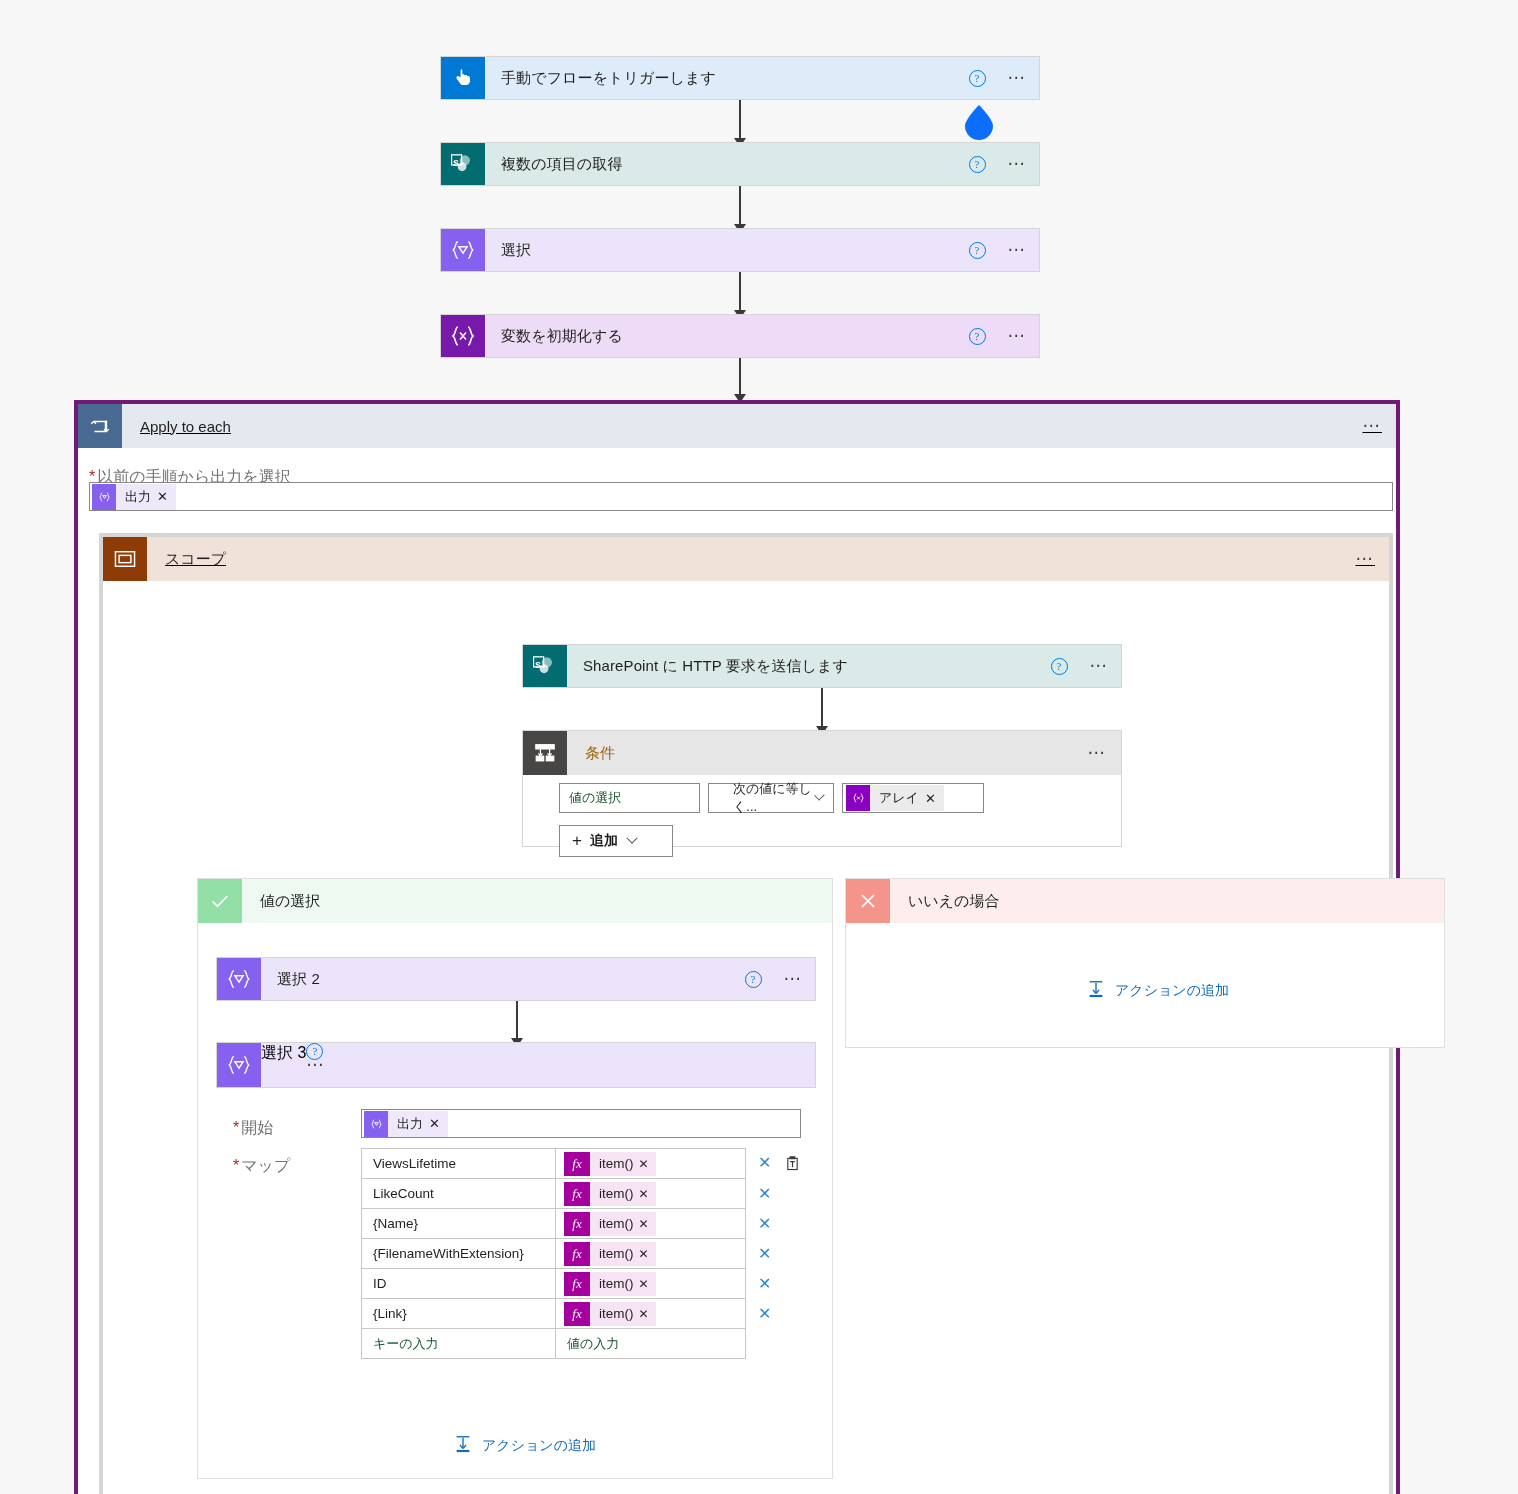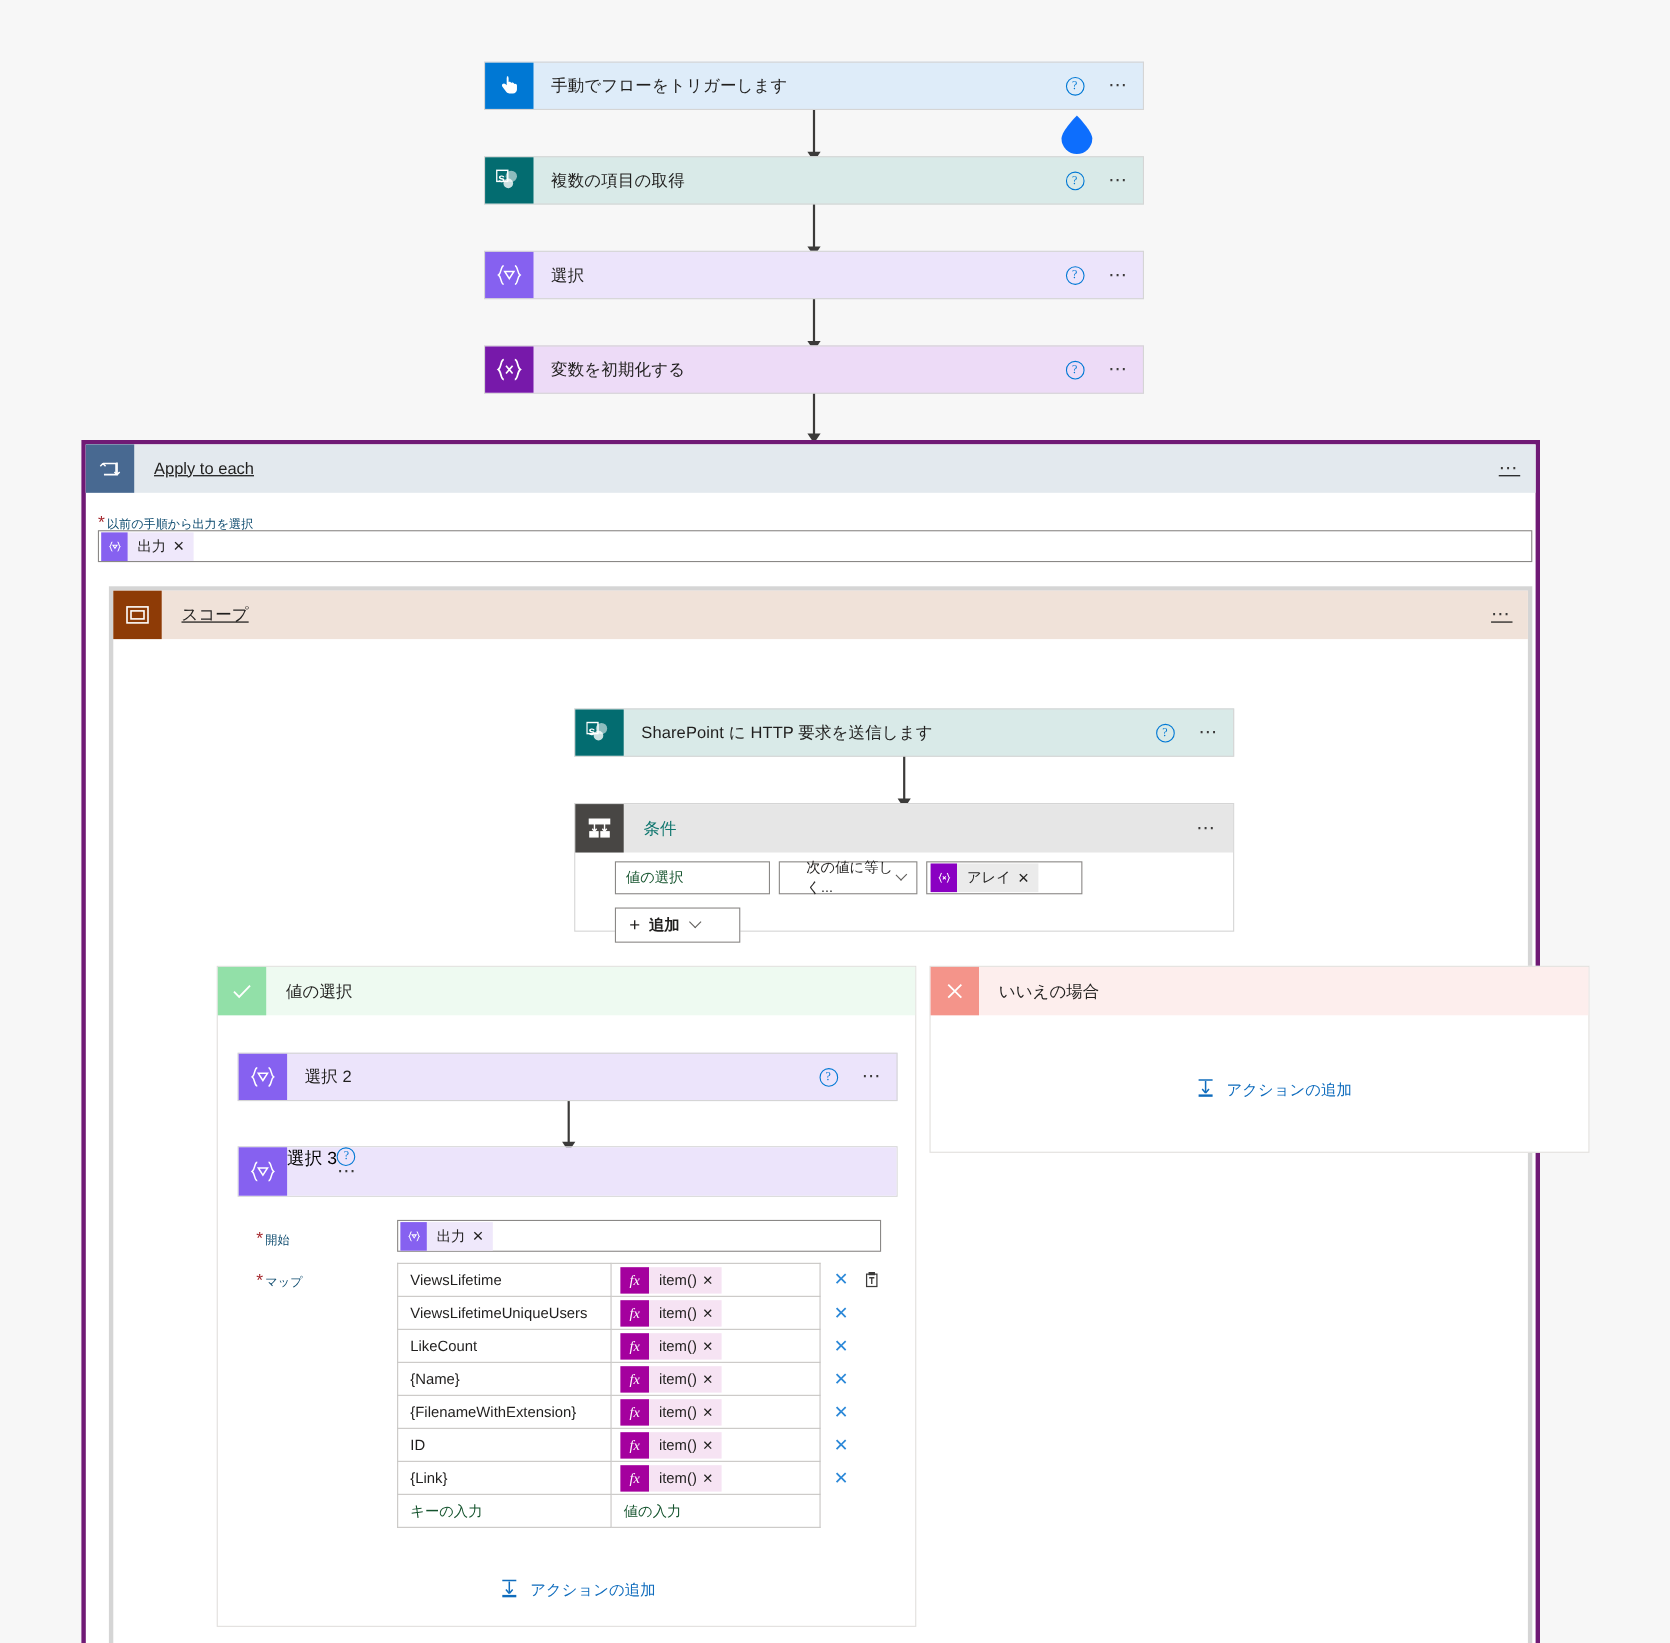--- a/index.html
+++ b/index.html
@@ -112,22 +112,22 @@
     font-size: 15px;
     color: #201f1e;
     white-space: nowrap;
   }
   .container-head .head-actions {
     display: flex; align-items: center; padding-right: 14px;
   }
 
   
   .field-label {
-    font-size: 11px;
-    color: #0c4a6e;
+    font-size: 16px;
+    color: #737373;
     white-space: nowrap;
   }
   .req-star { color: #a4262c; margin-right: 2px; }
   .input-shell {
     border: 1px solid #8a8886;
     background: #ffffff;
     display: flex;
     align-items: center;
     padding: 0 2px;
   }
@@ -399,21 +399,21 @@
           <div class="icon-box" style="width:44px; min-width:44px; display:flex; align-items:center; justify-content:center; background:#484644;">
             <svg width="24" height="22" viewBox="0 0 26 24" fill="none" stroke="#ffffff" stroke-width="1.4">
               <rect x="3" y="3" width="20" height="4.5" fill="#ffffff"></rect>
               <path d="M8 7.5 v7 M18 7.5 v7"></path>
               <path d="M8 15 l-2.2 -2.6 M8 15 l2.2 -2.6"></path>
               <path d="M18 15 l-2.2 -2.6 M18 15 l2.2 -2.6"></path>
               <rect x="3.5" y="15.5" width="8" height="5" fill="#ffffff"></rect>
               <rect x="14.5" y="15.5" width="8" height="5" fill="#ffffff"></rect>
             </svg>
           </div>
-          <div class="head-title" style="flex:1; display:flex; align-items:center; padding-left:18px; font-size:15px; color:#0f766e;">条件</div>
+          <div class="head-title" style="flex:1; display:flex; align-items:center; padding-left:18px; font-size:15px; color:#a16207;">条件</div>
           <div style="display:flex; align-items:center; padding-right:14px;">
             <div class="ellipsis">⋯</div>
           </div>
         </div>
 
         <div style="position:absolute; left:36px; top:52px; display:flex; gap:8px; align-items:center;">
           <div class="input-shell" style="width:141px; height:30px; padding-left:9px;">
             <span class="placeholder">値の選択</span>
           </div>
           <div class="input-shell" style="width:126px; height:30px; padding-left:24px; justify-content:space-between; padding-right:10px;">
@@ -513,29 +513,20 @@
                   <td class="val-col"><span class="val-token">
                       <span class="fx">fx</span>
                       <span class="vt-text">item()</span>
                       <span class="vt-x">✕</span>
                     </span></td>
                   <td class="act-col"><span class="x-blue">✕</span><span style="display:inline-block; margin-left:14px; vertical-align:middle; cursor:pointer;"><svg width="15" height="16" viewBox="0 0 16 17" fill="none" stroke="#3b3a39" stroke-width="1.2">
                         <rect x="3" y="3.5" width="10" height="12"></rect>
                         <path d="M5.5 2 h5 v2 h-5 z" fill="#3b3a39"></path>
                         <path d="M5.5 7 h5 M8 7 v6" stroke-width="1.3"></path>
                       </svg></span></td>
-                </tr>
-                <tr>
-                  <td class="key-col">ViewsLifetimeUniqueUsers</td>
-                  <td class="val-col"><span class="val-token">
-                      <span class="fx">fx</span>
-                      <span class="vt-text">item()</span>
-                      <span class="vt-x">✕</span>
-                    </span></td>
-                  <td class="act-col"><span class="x-blue">✕</span></td>
                 </tr>
                 <tr>
                   <td class="key-col">LikeCount</td>
                   <td class="val-col"><span class="val-token">
                       <span class="fx">fx</span>
                       <span class="vt-text">item()</span>
                       <span class="vt-x">✕</span>
                     </span></td>
                   <td class="act-col"><span class="x-blue">✕</span></td>
                 </tr>

